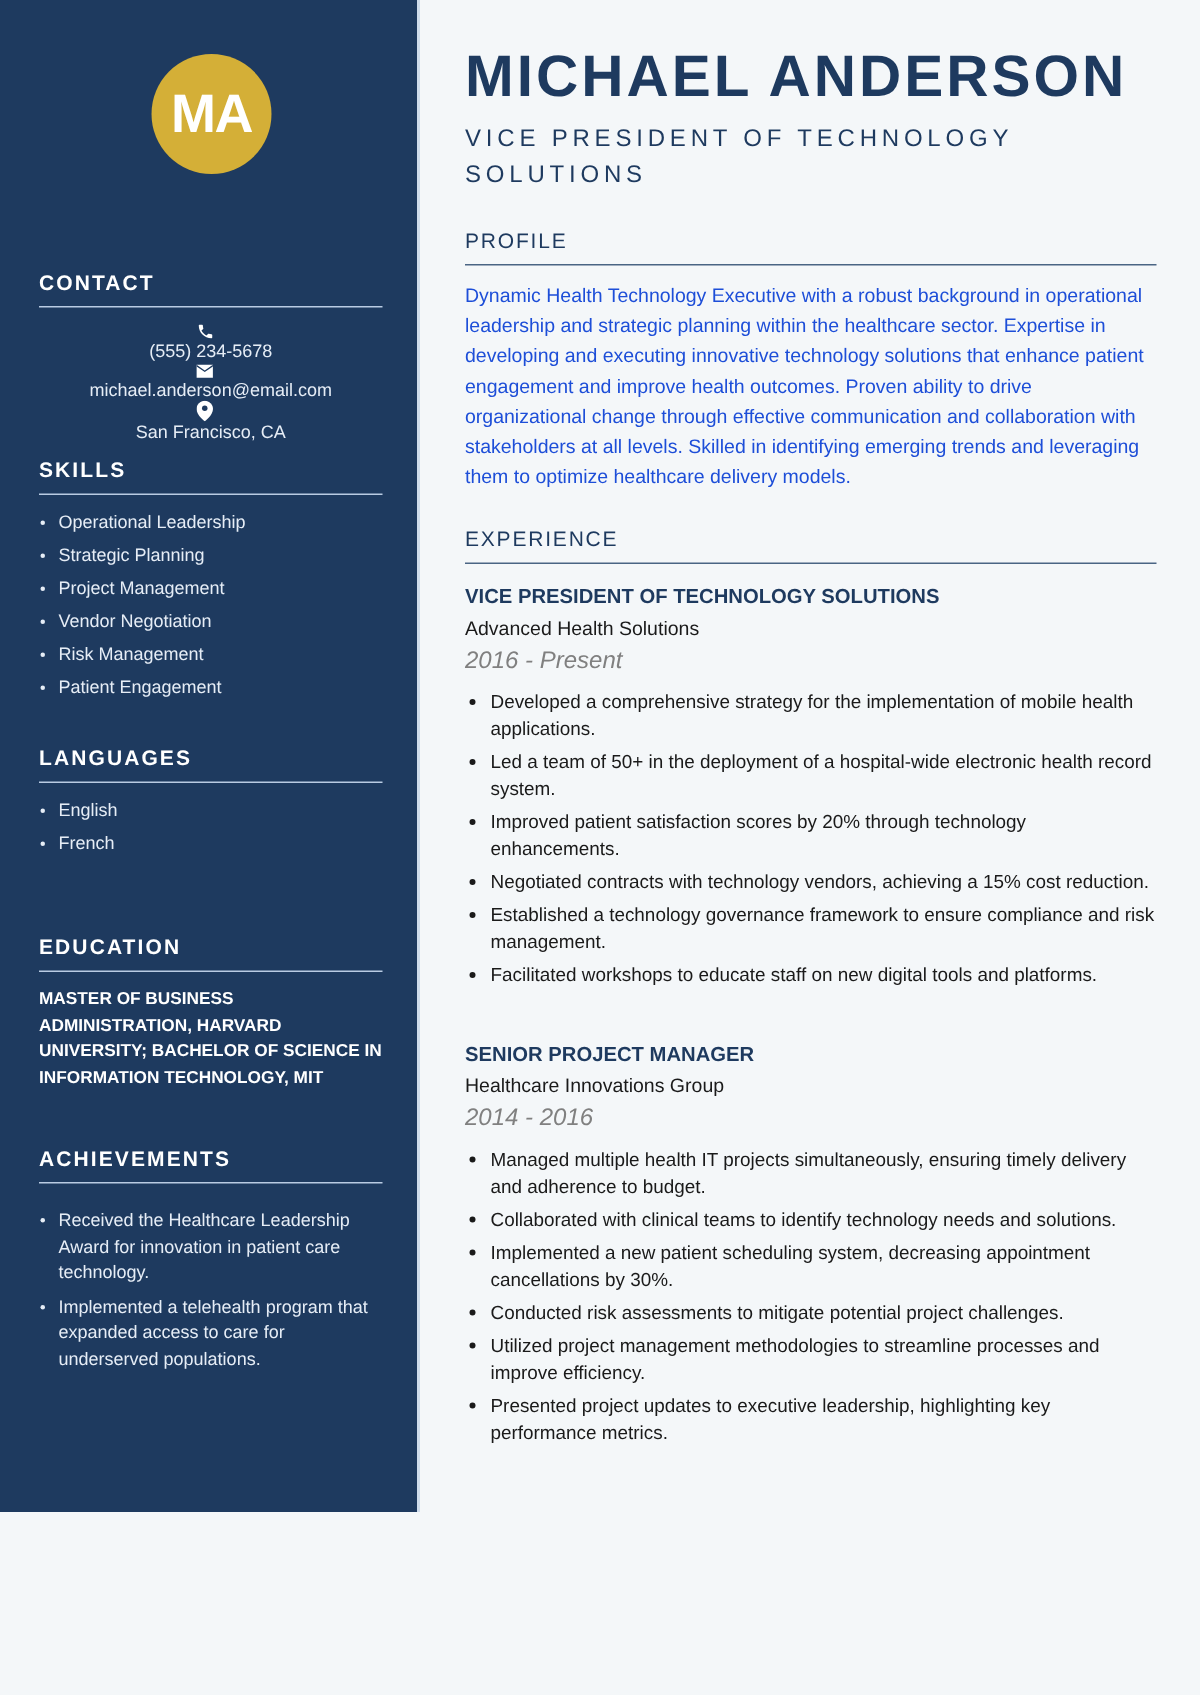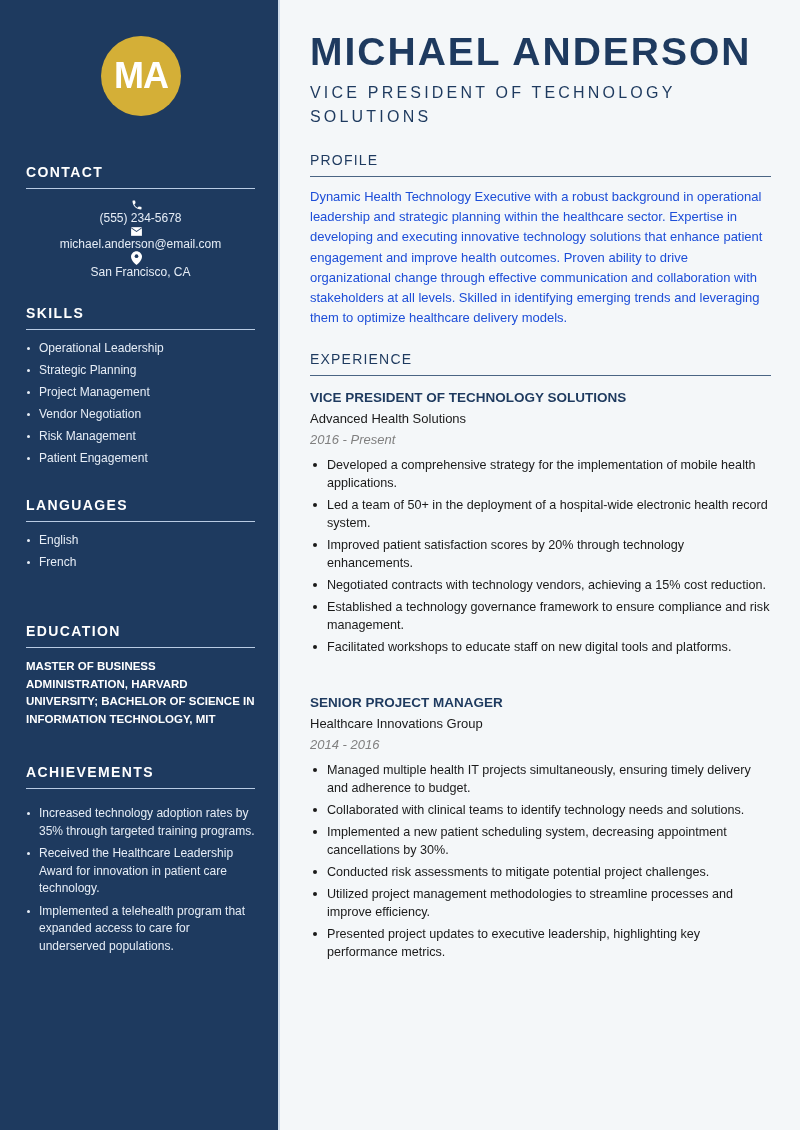--- a/index.html
+++ b/index.html
@@ -5,21 +5,21 @@
     * { box-sizing: border-box; margin: 0; padding: 0; }
     html, body { width: 800px; height: 1130px; overflow: hidden; }
     body {
       font-family: "Liberation Sans", "DejaVu Sans", sans-serif;
       background: #f4f7f9;
       color: #1a1a1a;
       position: relative;
     }
     .sidebar {
       position: absolute; left: 0; top: 0;
-      width: 280px; height: 1130px;
+      width: 280px; height: 1008px;
       background: #1e3a5f;
       border-right: 2px solid #cfdceb;
       color: #ffffff;
       padding: 0 26px;
     }
     .avatar {
       position: absolute; left: 101px; top: 36px;
       width: 80px; height: 80px; border-radius: 50%;
       background: #d4af37;
       display: flex; align-items: center; justify-content: center;
@@ -66,40 +66,40 @@
     .main-heading {
       font-size: 14px; font-weight: 400; color: #1e3a5f; letter-spacing: 1.2px;
       padding-bottom: 8px; border-bottom: 1.5px solid #4a6584;
     }
     .profile-text {
       margin-top: 10px; font-size: 13px; line-height: 20.2px; color: #1d4ed8;
     }
     .job { position: absolute; left: 0; width: 461px; }
     .job-title { font-size: 13.5px; font-weight: 700; color: #1e3a5f; }
     .job-company { margin-top: 6px; font-size: 13px; font-weight: 400; color: #1a1a1a; }
-    .job-dates { margin-top: 6px; font-size: 13px; font-style: italic; color: #808080; }
+    .job-dates { margin-top: 6px; font-size: 16px; font-style: italic; color: #808080; }
     .job-list { list-style: none; margin-top: 9px; }
     .job-list li {
       position: relative; padding-left: 17px;
       font-size: 12.6px; line-height: 18px; color: #1a1a1a; margin-bottom: 4px;
     }
     .job-list li::before {
       content: ""; position: absolute; left: 3px; top: 7px;
       width: 4px; height: 4px; background: #1a1a1a; border-radius: 50%;
     }
   </style>
 </head>
 <body>
 
 <aside class="sidebar">
   <div class="avatar">
     <span>MA</span>
   </div>
 
-  <section class="side-section" style="top:164px">
+  <section class="side-section" style="top:180px">
     <h2 class="side-heading">CONTACT</h2>
     <ul class="contact-list">
       <li>
         <span class="ico">
           <svg width="12" height="12" viewBox="0 0 24 24">
               <path fill="#ffffff" d="M6.6 10.8c1.4 2.8 3.8 5.1 6.6 6.6l2.2-2.2c.3-.3.7-.4 1-.2 1.1.4 2.3.6 3.6.6.6 0 1 .4 1 1V20c0 .6-.4 1-1 1C10.6 21 3 13.4 3 4c0-.6.4-1 1-1h3.5c.6 0 1 .4 1 1 0 1.3.2 2.5.6 3.6.1.3 0 .7-.2 1L6.6 10.8z"></path>
             </svg>
         </span>
         <span>(555) 234-5678</span>
       </li>
@@ -145,21 +145,20 @@
   </section>
 
   <section class="side-section" style="top:623px">
     <h2 class="side-heading">EDUCATION</h2>
     <p class="edu-text">MASTER OF BUSINESS ADMINISTRATION, HARVARD UNIVERSITY; BACHELOR OF SCIENCE IN INFORMATION TECHNOLOGY, MIT</p>
   </section>
 
   <section class="side-section" style="top:764px">
     <h2 class="side-heading">ACHIEVEMENTS</h2>
     <ul class="bullet-list ach-list" style="margin-top:16px">
-      <li>Increased technology adoption rates by 35% through targeted training programs.</li>
       <li>Received the Healthcare Leadership Award for innovation in patient care technology.</li>
       <li>Implemented a telehealth program that expanded access to care for underserved populations.</li>
     </ul>
   </section>
 </aside>
 
 <main class="main">
   <h1 class="name">MICHAEL ANDERSON</h1>
   <div class="title">VICE PRESIDENT OF TECHNOLOGY SOLUTIONS</div>
 

